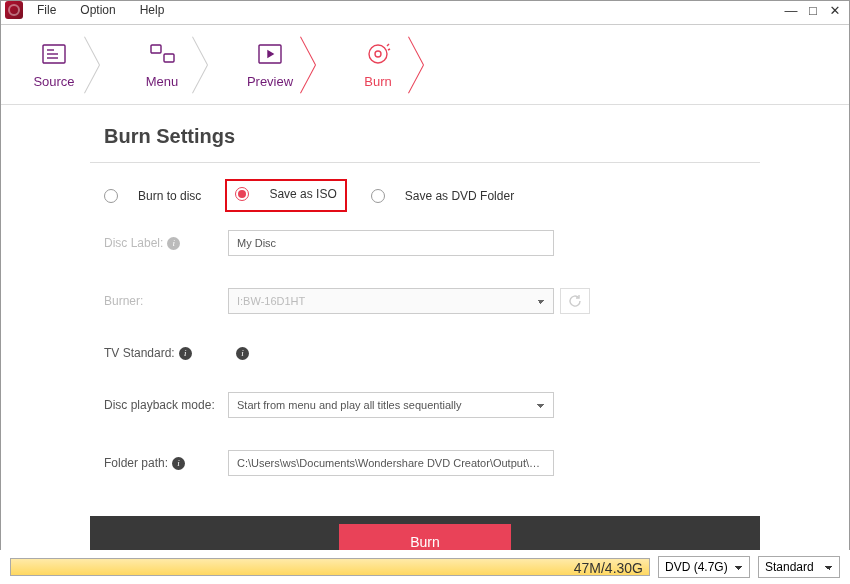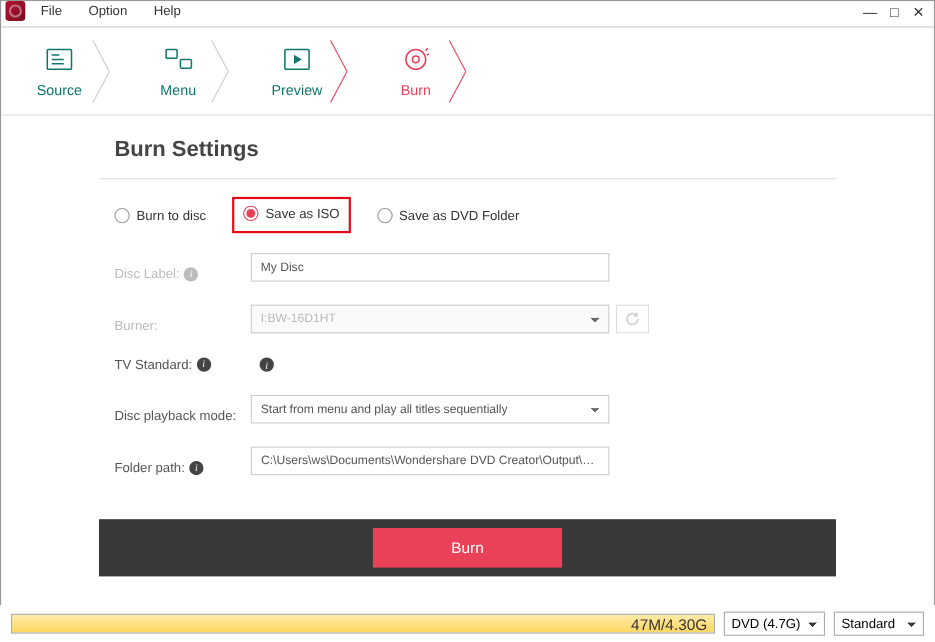--- a/index.html
+++ b/index.html
@@ -8,47 +8,47 @@
     
     .menubar { height: 24px; display: flex; align-items: flex-start; padding: 0 4px; gap: 4px; border-bottom: 1px solid #ccc; }
     .menubar .app-icon { width: 18px; height: 18px; background: linear-gradient(135deg, #b31230, #7a0e22); border-radius: 3px; position: relative; }
     .menubar .app-icon::after { content: ""; position: absolute; width: 8px; height: 8px; border: 2px solid rgba(255,255,255,0.4); border-radius: 50%; top: 3px; left: 3px; }
     .menubar .mitem { padding: 2px 10px; cursor: pointer; }
     .winctrls { margin-left: auto; display: flex; gap: 2px; }
     .winbtn { width: 20px; height: 18px; display: flex; align-items: center; justify-content: center; cursor: pointer; font-size: 13px; color: #333; }
     
     
     .steps { height: 80px; display: flex; align-items: center; padding: 0 8px; position: relative; border-bottom: 1px solid #ddd; }
-    .step { width: 90px; height: 80px; display: flex; flex-direction: column; align-items: center; justify-content: center; gap: 6px; color: #0f766e; cursor: pointer; }
+    .step { width: 90px; height: 80px; display: flex; flex-direction: column; align-items: center; justify-content: center; gap: 6px; color: #701a75; cursor: pointer; }
     .step.active { color: #e94258; }
     .step .sicon { width: 28px; height: 28px; display: flex; align-items: center; justify-content: center; }
     .step .slabel { font-size: 13px; }
     .chev { width: 18px; height: 80px; position: relative; }
     .chev::before { content: ""; position: absolute; top: 8px; left: 0; width: 1px; height: 32px; background: #ccc; transform: rotate(-28deg); transform-origin: bottom; }
     .chev::after { content: ""; position: absolute; top: 40px; left: 0; width: 1px; height: 32px; background: #ccc; transform: rotate(28deg); transform-origin: top; }
     .chev.red::before, .chev.red::after { background: #e94258; }
     .spacer { flex: 1; }
     
     
     .main { padding: 20px 0 0 0; display: flex; justify-content: center; }
     .card { width: 670px; background: #fff; }
     .card h2 { font-size: 20px; font-weight: bold; color: #444; margin-bottom: 14px; padding-left: 14px; }
     .hr { height: 1px; background: #ddd; margin-bottom: 16px; }
     .inner { padding-left: 14px; }
     
     
     .radio-row { display: flex; align-items: center; gap: 24px; margin-bottom: 18px; }
-    .radio { display: inline-flex; align-items: center; gap: 6px; cursor: pointer; }
+    .radio { display: inline-flex; align-items: center; gap: 20px; cursor: pointer; }
     .radio .rcirc { width: 14px; height: 14px; border: 1px solid #999; border-radius: 50%; display: inline-block; position: relative; }
     .radio.sel .rcirc { border-color: #e94258; }
     .radio.sel .rcirc::after { content: ""; position: absolute; width: 8px; height: 8px; background: #e94258; border-radius: 50%; top: 2px; left: 2px; }
     .radio-highlight { border: 2px solid #e30b17; padding: 6px 8px; }
     
     
-    .frow { display: flex; align-items: flex-end; margin-bottom: 21px; }
+    .frow { display: flex; align-items: center; margin-bottom: 32px; }
     .flabel { width: 124px; color: #555; display: flex; align-items: center; gap: 4px; }
     .flabel.disabled { color: #bbb; }
     .info-i { width: 13px; height: 13px; background: #444; color: #fff; border-radius: 50%; display: inline-flex; align-items: center; justify-content: center; font-size: 9px; font-style: italic; font-family: serif; }
     .info-i.light { background: #bbb; }
     .finput { width: 326px; height: 26px; border: 1px solid #ccc; padding: 0 8px; font-size: 11px; color: #555; background: #fff; }
     .finput.disabled { background: #fafafa; color: #bbb; }
     .finput.dd { width: 326px; appearance: none; -webkit-appearance: none; background-image: linear-gradient(45deg, transparent 50%, #666 50%), linear-gradient(135deg, #666 50%, transparent 50%); background-position: calc(100% - 12px) 11px, calc(100% - 8px) 11px; background-size: 4px 4px, 4px 4px; background-repeat: no-repeat; padding-right: 22px; }
     .refresh-btn { width: 30px; height: 26px; border: 1px solid #ddd; margin-left: 6px; display: flex; align-items: center; justify-content: center; color: #ccc; cursor: pointer; }
     .after-info { margin-left: 8px; }
     .ellip { white-space: nowrap; overflow: hidden; text-overflow: ellipsis; }

